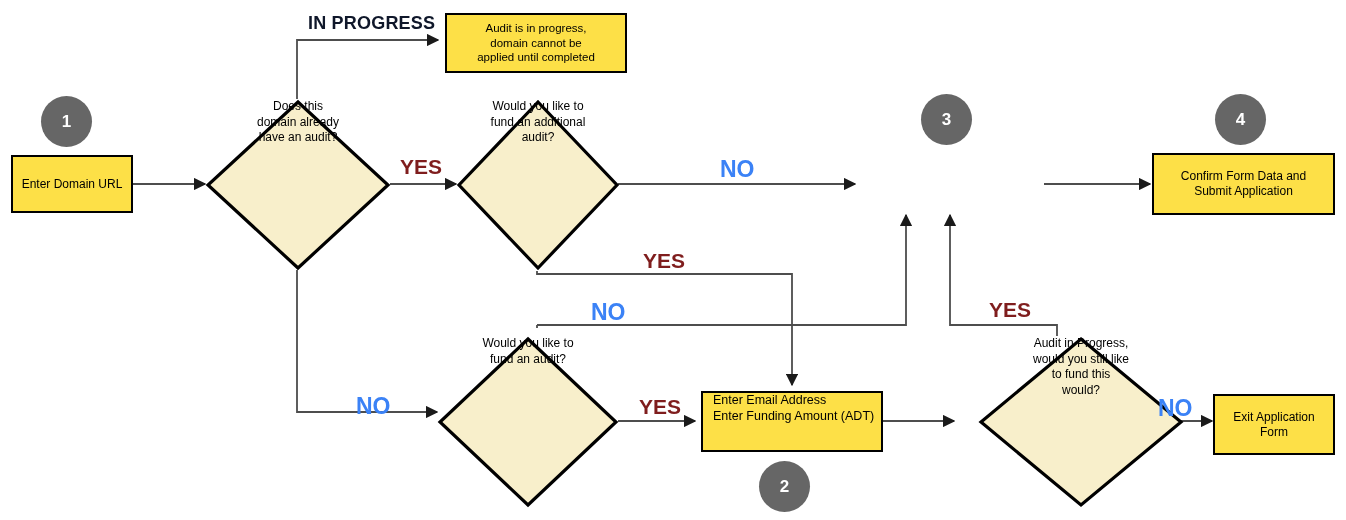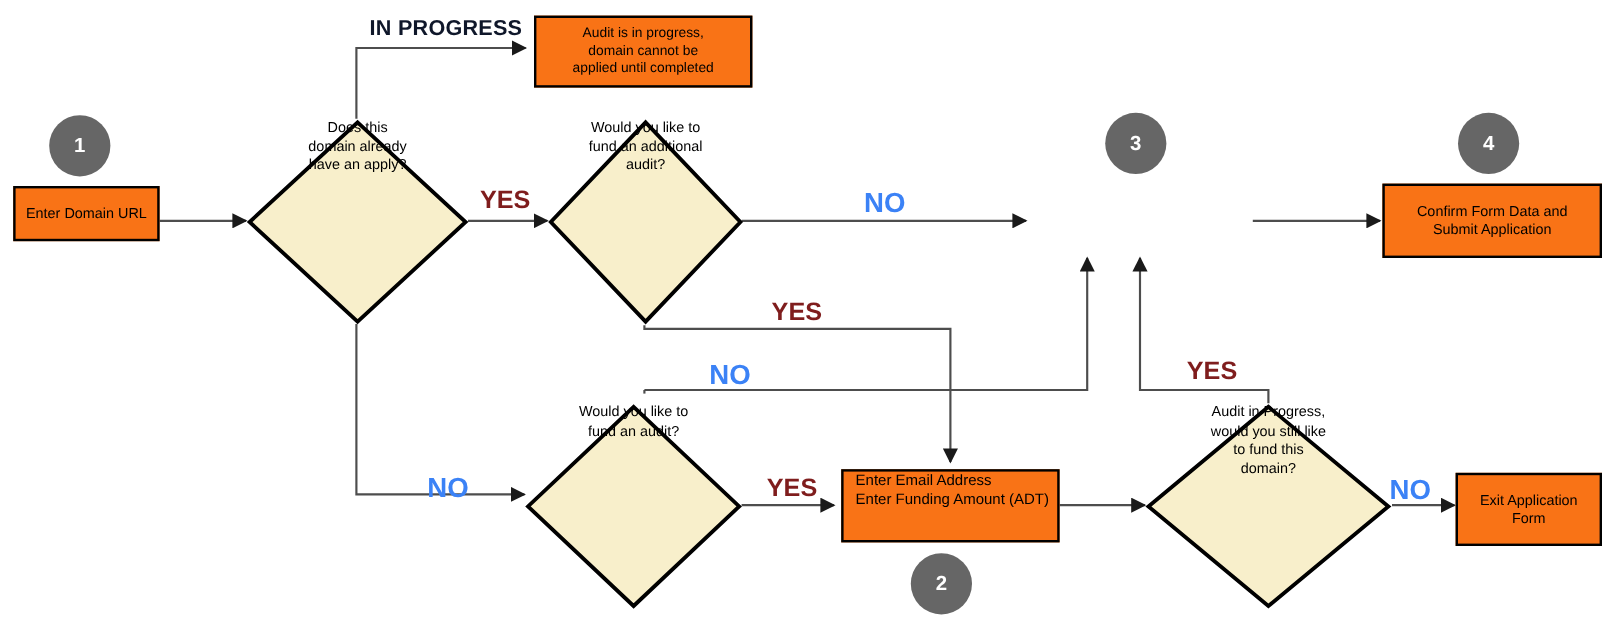--- a/index.html
+++ b/index.html
@@ -23,21 +23,21 @@
     top: 0;
     width: 1346px;
     height: 520px;
   }
   .node {
     position: absolute;
     box-sizing: border-box;
   }
   
   .rect {
-    background: #f97316;
+    background: #fde047;
     border: 2px solid #000000;
     display: flex;
     align-items: center;
     justify-content: center;
     text-align: center;
     color: #000000;
     line-height: 1.25;
   }
   .rect.left-align {
     justify-content: flex-start;
@@ -128,21 +128,21 @@
     </g>
   </svg>
 
   <div class="node diamond" style="left:205px; top:99px; width:186px; height:172px; font-size:12px;">
     <svg class="dshape" viewBox="0 0 186 172" preserveAspectRatio="none">
       <polygon points="93,3 183,86 93,169 3,86" fill="#F8EFCB" stroke="#000000" stroke-width="3.2"></polygon>
     </svg>
     <div class="dlabel">
       <div>Does this</div>
       <div>domain already</div>
-      <div>have an apply?</div>
+      <div>have an audit?</div>
     </div>
   </div>
 
   <div class="node diamond" style="left:456px; top:99px; width:164px; height:172px; font-size:12px;">
     <svg class="dshape" viewBox="0 0 164 172" preserveAspectRatio="none">
       <polygon points="82,3 161,86 82,169 3,86" fill="#F8EFCB" stroke="#000000" stroke-width="3.2"></polygon>
     </svg>
     <div class="dlabel">
       <div>Would you like to</div>
       <div>fund an additional</div>
@@ -153,33 +153,33 @@
   <div class="node diamond" style="left:437px; top:336px; width:182px; height:172px; font-size:12px;">
     <svg class="dshape" viewBox="0 0 182 172" preserveAspectRatio="none">
       <polygon points="91,3 179,86 91,169 3,86" fill="#F8EFCB" stroke="#000000" stroke-width="3.2"></polygon>
     </svg>
     <div class="dlabel">
       <div>Would you like to</div>
       <div>fund an audit?</div>
     </div>
   </div>
 
-  <div class="node diamond" style="left:954px; top:336px; width:206px; height:172px; font-size:12px;">
+  <div class="node diamond" style="left:978px; top:336px; width:206px; height:172px; font-size:12px;">
     <svg class="dshape" viewBox="0 0 206 172" preserveAspectRatio="none">
       <polygon points="103,3 203,86 103,169 3,86" fill="#F8EFCB" stroke="#000000" stroke-width="3.2"></polygon>
     </svg>
     <div class="dlabel">
       <div>Audit in Progress,</div>
       <div>would you still like</div>
       <div>to fund this</div>
-      <div>domain?</div>
-    </div>
-  </div>
-
-  <div class="node rect" style="left:11px; top:155px; width:122px; height:46px; font-size:12px;">
+      <div>would?</div>
+    </div>
+  </div>
+
+  <div class="node rect" style="left:11px; top:155px; width:122px; height:58px; font-size:12px;">
     <span>Enter Domain URL</span>
   </div>
 
   <div class="node rect" style="left:445px; top:13px; width:182px; height:60px; font-size:11.5px; flex-direction:column;">
     <span>Audit is in progress,</span>
     <span>domain cannot be</span>
     <span>applied until completed</span>
   </div>
 
 

